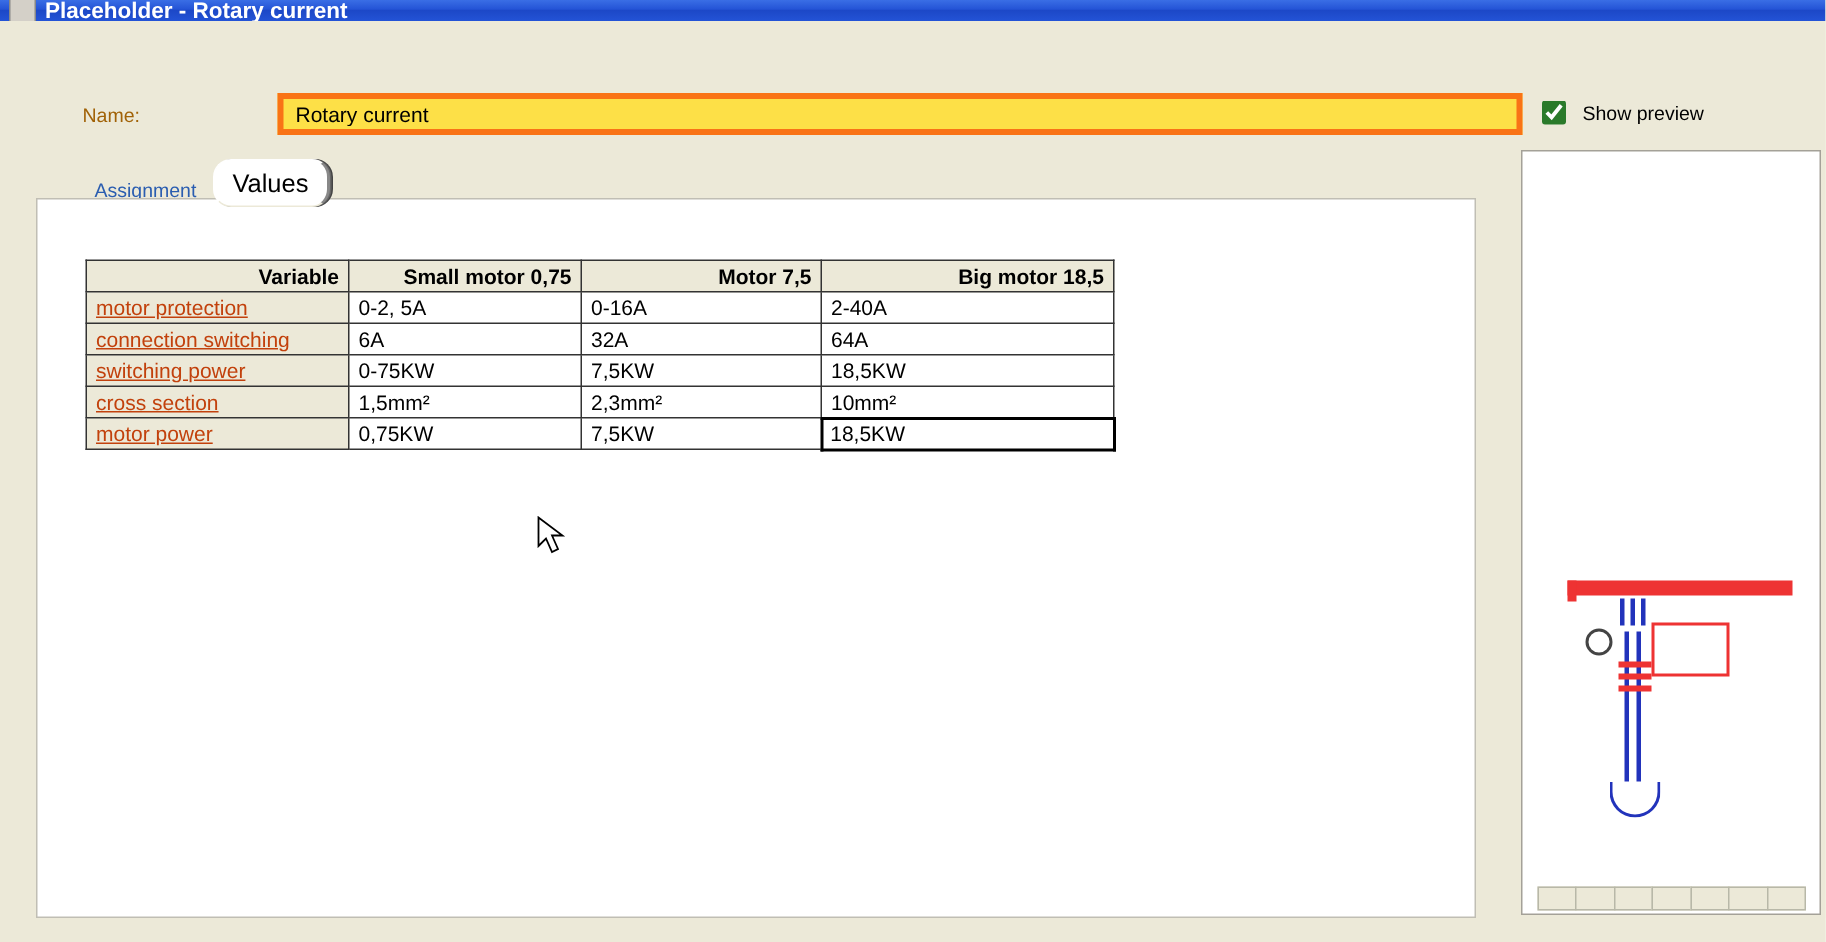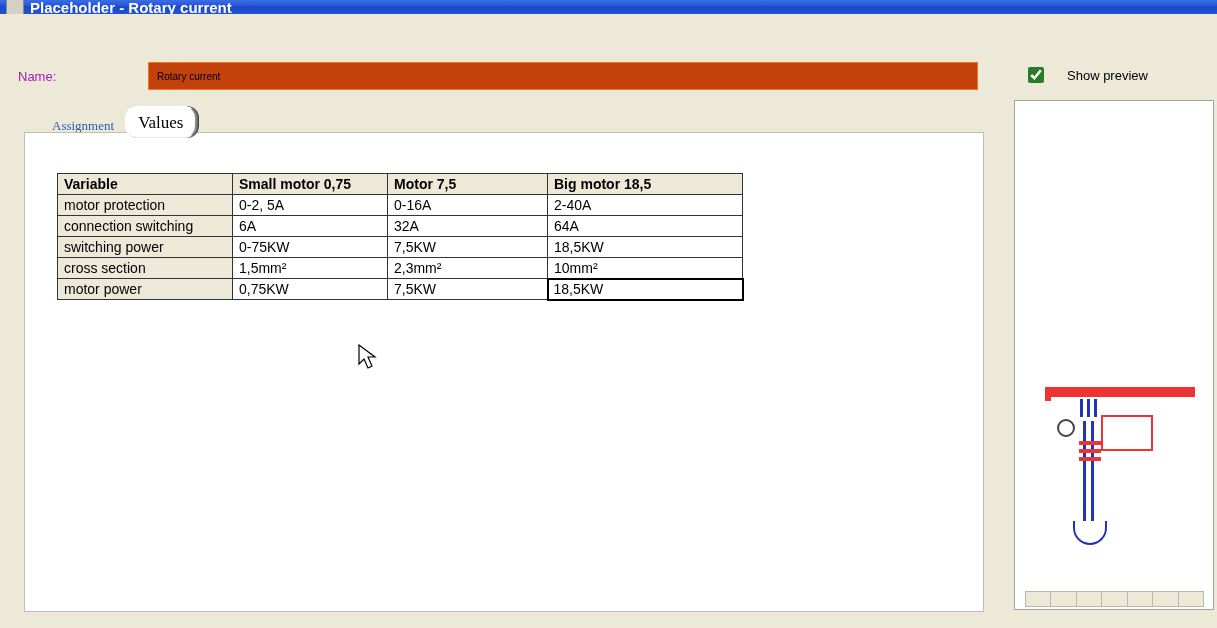--- a/index.html
+++ b/index.html
@@ -35,48 +35,48 @@
     background: #ece9d8;
   }
   .name-row {
     position: absolute;
     left: 18px; top: 48px;
     display: flex;
     align-items: center;
   }
   .name-label {
     width: 130px;
-    color: #a21caf;
+    color: #a16207;
+    margin-left: 37px;
   }
   .name-input {
     width: 830px;
     height: 28px;
     padding: 2px 8px;
-    border: 1px solid #f97316;
-    background: #c2410c;
+    border: 4px solid #f97316;
+    background: #fde047;
     font-family: inherit;
-    font-size: 10px;
+    font-size: 14px;
   }
   .preview-check {
     position: absolute;
     left: 1024px; top: 50px;
     display: flex;
     align-items: center;
-    gap: 20px;
+    gap: 8px;
   }
   .preview-check input {
     width: 16px; height: 16px;
     accent-color: #2a7a2a;
   }
   .tabs {
     position: absolute;
-    left: 40px; top: 92px;
+    left: 51px; top: 92px;
     display: flex;
     align-items: flex-end;
-    font-family: Liberation Serif, serif;
   }
   .tab {
     padding: 6px 12px 4px 12px;
     font-size: 13px;
     border: 1px solid #999;
     background: #ece9d8;
     cursor: default;
     margin-right: -1px;
     position: relative;
   }
@@ -112,25 +112,26 @@
     border: 1px solid #333;
     padding: 1px 6px;
     text-align: left;
     vertical-align: middle;
     white-space: nowrap;
     height: 21px;
   }
   table.grid th {
     background: #ece9d8;
     font-weight: bold;
-    text-align: left;
+    text-align: right;
   }
   table.grid td.varname {
     background: #ece9d8;
-    color: #000000;
+    color: #c2410c;
+    text-decoration: underline;
   }
   table.grid td.cell {
     background: #fff;
   }
   table.grid td.selected {
     border: 2px solid #000;
     padding: 0 5px;
   }
   .col-var { width: 175px; }
   .col-c0 { width: 155px; }

